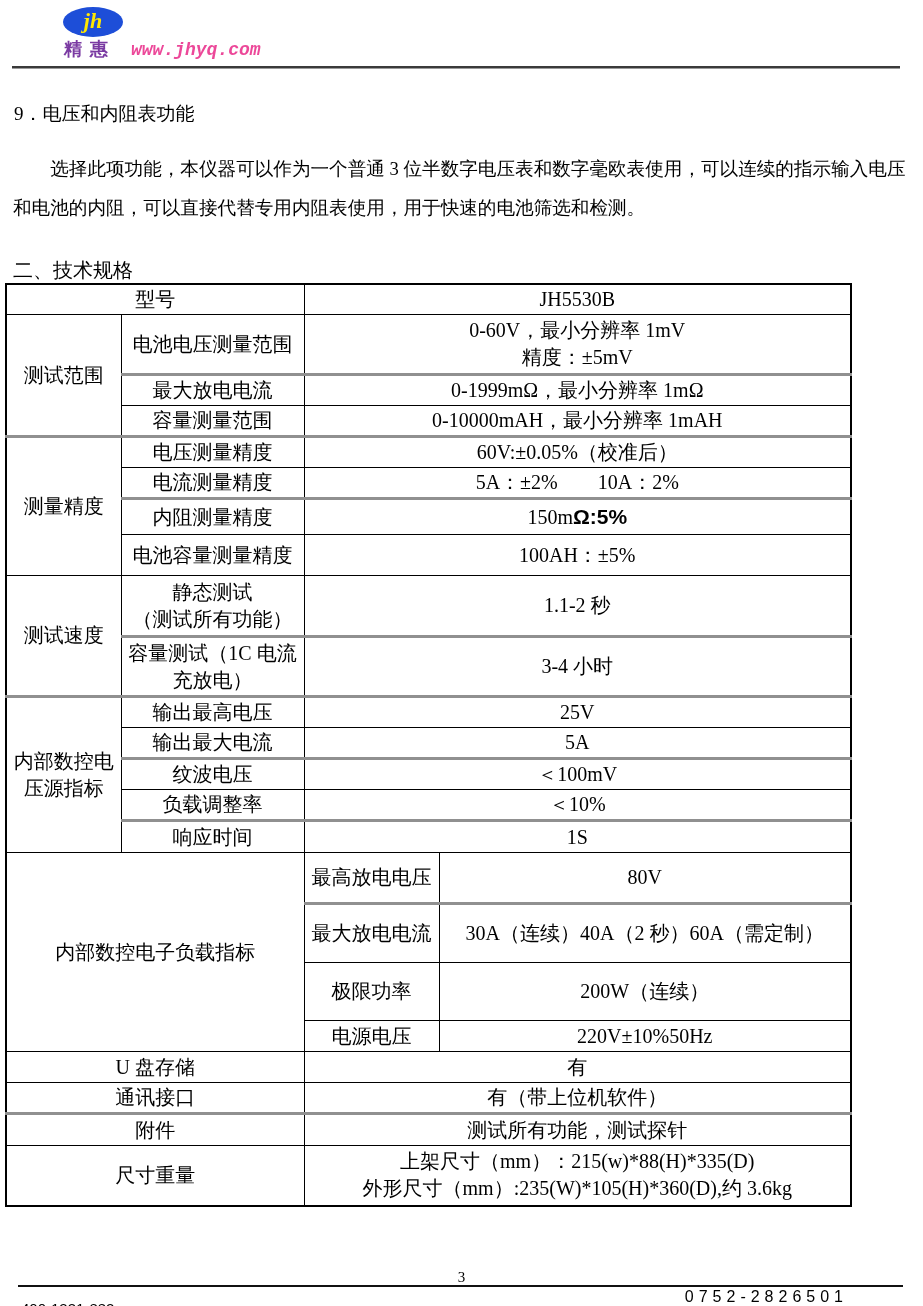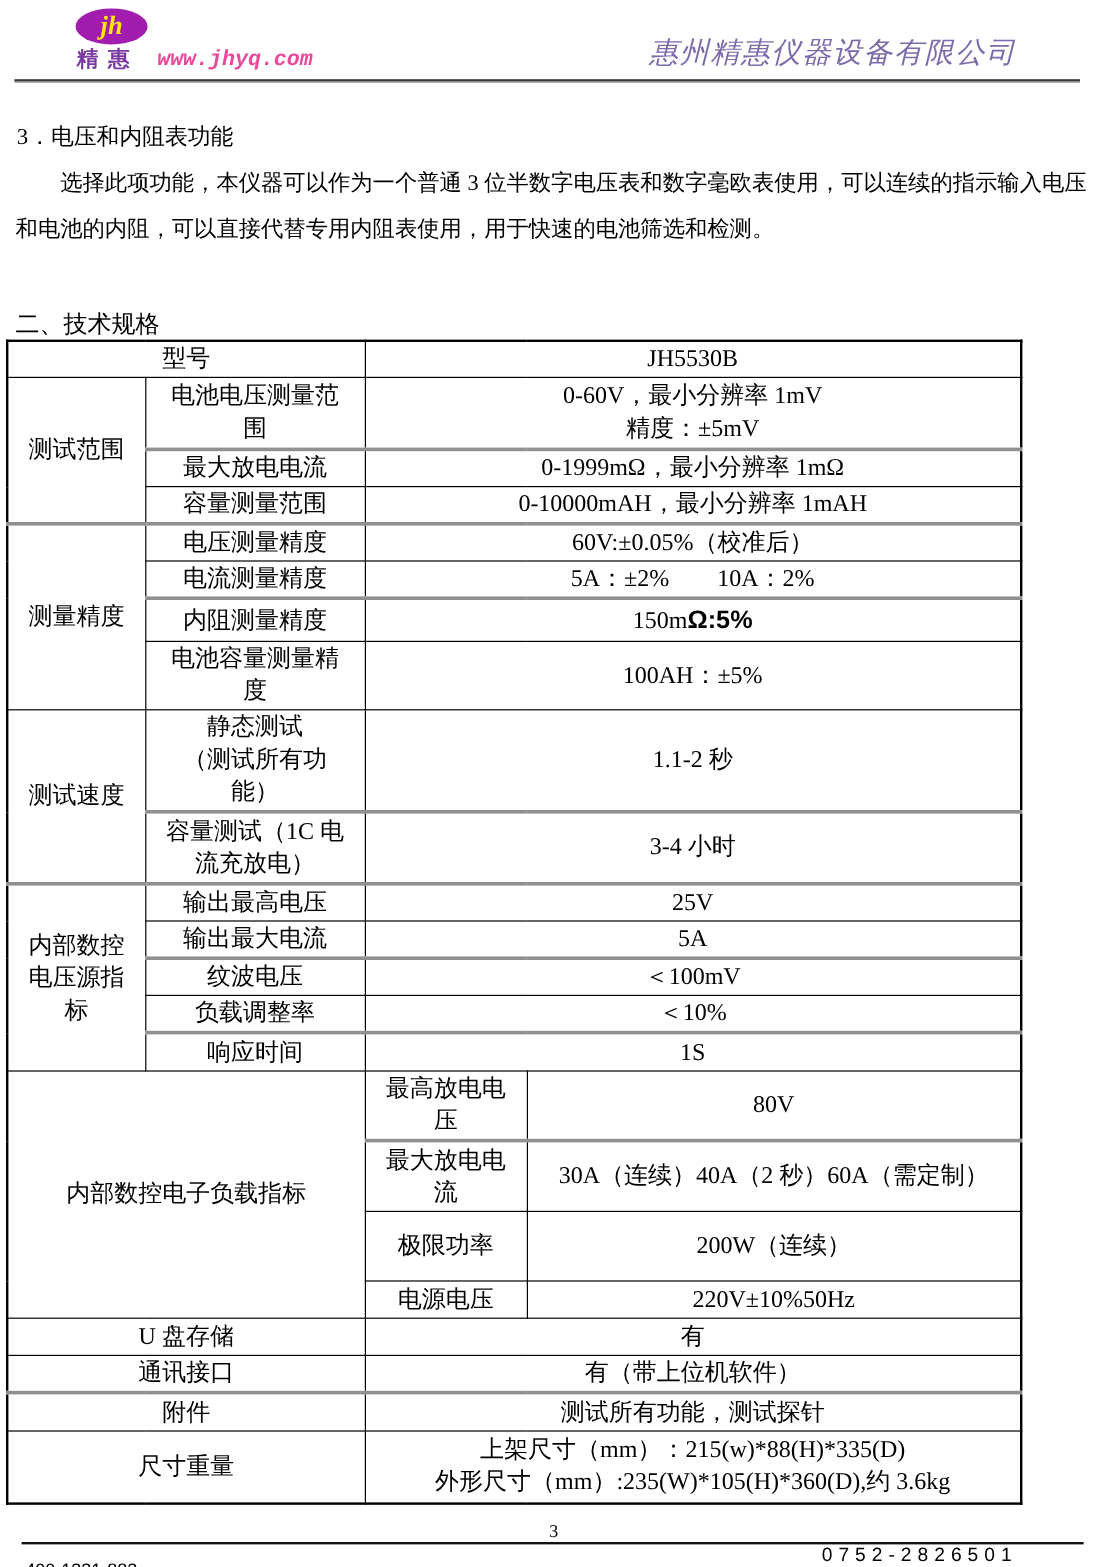--- a/index.html
+++ b/index.html
@@ -4,21 +4,21 @@
 <style>
   html,body{margin:0;padding:0;background:#fff;}
   .page{
     position:relative; width:923px; height:1306px; background:#fff;
     font-family:"Liberation Serif","DejaVu Serif",serif; color:#000;
     overflow:hidden;
   }
   
   .logo-ellipse{
     position:absolute; left:63px; top:7px; width:60px; height:30px;
-    background:#a21caf; border-radius:50%;
+    background:#1d4ed8; border-radius:50%;
     color:#ffe800; font-weight:bold; font-style:italic;
     font-size:22px; text-align:center; line-height:28px;
   }
   .logo-name{
     position:absolute; left:64px; top:37px;
     color:#7a3aa2; font-weight:bold; font-size:18px; letter-spacing:8px;
     white-space:nowrap;
     font-family:Liberation Mono, monospace;
   }
   .website{
@@ -32,34 +32,34 @@
     font-style:italic; font-size:24px; color:#7c6bab; letter-spacing:1.5px;
     white-space:nowrap;
   }
   .header-rule{
     position:absolute; left:12px; top:66px; width:888px; height:0;
     border-top:2px solid #3a3a3a; box-shadow:0 1px 0 #9a9a9a;
   }
   
   .sec7{position:absolute; left:14px; top:101px; font-size:19px; white-space:nowrap;}
   .para{
-    position:absolute; left:13px; top:133px; width:903px;
+    position:absolute; left:13px; top:149px; width:903px;
     font-size:18.6px; line-height:39px; text-indent:2em;
   }
   .sec2{position:absolute; left:13px; top:257px; font-size:20px; white-space:nowrap;}
   
   table.spec{
     position:absolute; left:5px; top:283px; width:845px;
     border-collapse:collapse; table-layout:fixed;
     font-size:20px;
   }
   table.spec{border:2px solid #000;}
   table.spec td{
     border:1px solid #000; text-align:center; vertical-align:middle;
-    padding:1px 16px; line-height:1.35; overflow:hidden;
+    padding:1px 6px; line-height:1.35; overflow:hidden;
   }
   td.lblB{padding:1px 11px;}
   td.lblC{padding:1px 11px;}
   tr.g > td{border-bottom:3px solid #909090;}
   td.sepg{border-bottom:3px solid #909090 !important;}
   td.sepb{border-bottom:1px solid #000 !important;}
   .bsans{
     font-family:"Liberation Sans","DejaVu Sans",sans-serif;
     font-weight:bold; font-size:21px;
   }
@@ -87,24 +87,23 @@
 </head>
 <body>
 
 <div class="page">
 
   <div class="logo-ellipse">
     <span>jh</span>
   </div>
   <div class="logo-name">精惠</div>
   <div class="website">www.jhyq.com</div>
-  <div class="company">惠州精惠仪器设备有限公司</div>
   <div class="header-rule"></div>
 
-  <div class="sec7">3．电压和内阻表功能</div>
+  <div class="sec7">9．电压和内阻表功能</div>
   <div class="para">选择此项功能，本仪器可以作为一个普通 3 位半数字电压表和数字毫欧表使用，可以连续的指示输入电压和电池的内阻，可以直接代替专用内阻表使用，用于快速的电池筛选和检测。</div>
   <div class="sec2">二、技术规格</div>
 
   <table class="spec">
     <colgroup>
         <col style="width:115px">
         <col style="width:183px">
         <col style="width:135px">
         <col style="width:412px">
       </colgroup>

